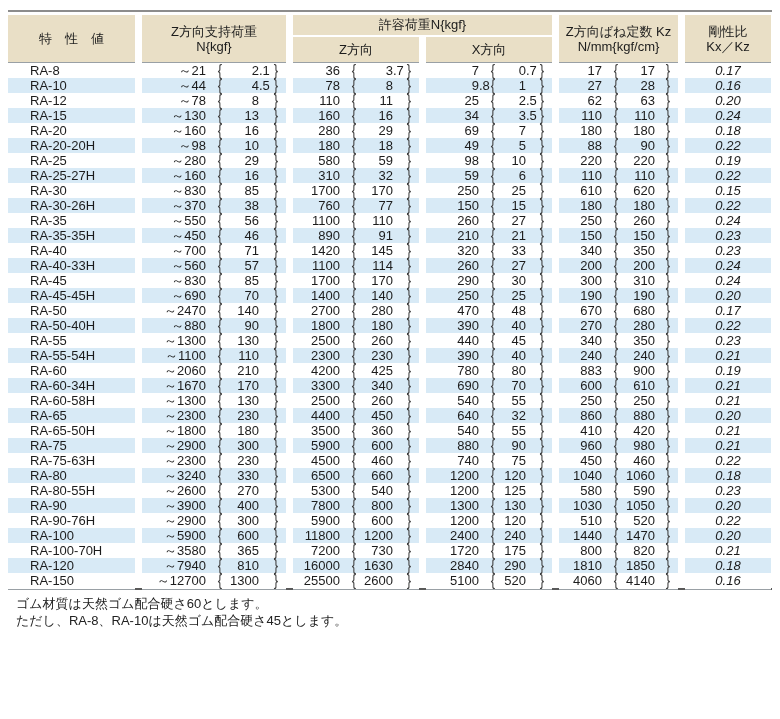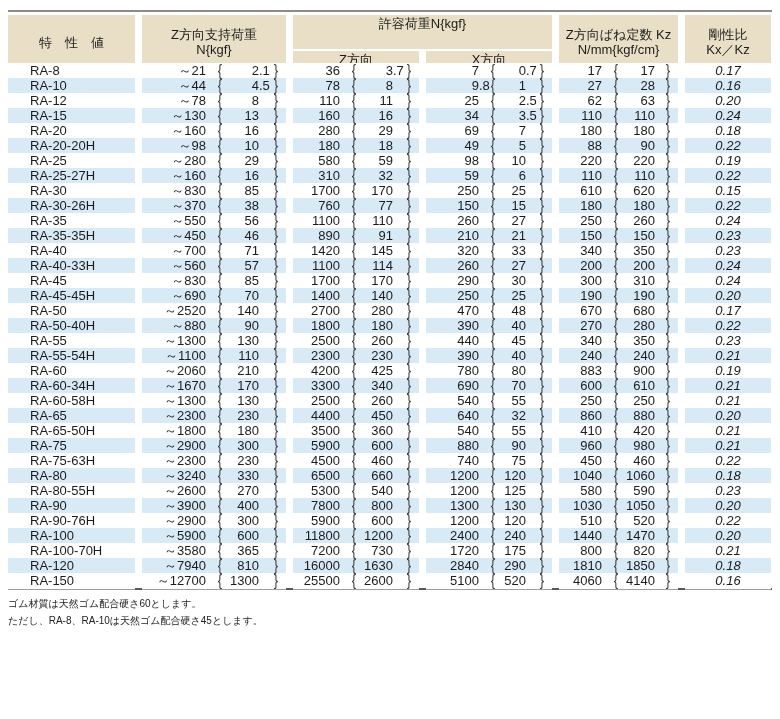--- a/index.html
+++ b/index.html
@@ -13,21 +13,21 @@
   .grid{display:grid;grid-template-columns:127px 144px 126px 126px 119px 86px;column-gap:7px;}
   
   .header{height:48px;font-size:13px;}
   .hbox{
     background:var(--header-bg,#e9dfc6);
     border-bottom:1px solid var(--row-line,#99a0a5);
     display:flex;flex-direction:column;align-items:center;justify-content:center;
     line-height:15px;text-align:center;box-sizing:border-box;
   }
   .hgroup{grid-column:3/5;display:flex;flex-direction:column;}
-  .hparent{height:34px;background:var(--header-bg,#e9dfc6);display:flex;justify-content:center;}
+  .hparent{height:20px;background:var(--header-bg,#e9dfc6);display:flex;align-items:center;justify-content:center;}
   .hsubs{margin-top:2px;flex:1;display:flex;gap:7px;border-radius:11px;}
   .hsub{flex:1;background:var(--header-bg,#e9dfc6);border-bottom:1px solid var(--row-line,#99a0a5);
     display:flex;align-items:center;justify-content:center;box-sizing:border-box;}
   
   .data-row{height:15px;}
   .cell{
     display:flex;align-items:center;background:#ffffff;box-sizing:border-box;
     border-bottom:1px solid var(--row-line,#99a0a5);font-size:13px;line-height:16px;
   }
   .data-row.alt .cell{background:var(--row-alt-bg,#d8eaf6);}
@@ -38,21 +38,21 @@
   .num .brace{width:10px;text-align:center;display:flex;align-items:center;justify-content:center;
     transform:scaleY(1.3);color:#3f3f3f;}
   .num .si{text-align:right;}
   .num .sf{text-align:left;}
   .c2 .si{width:34px;} .c2 .sf{width:12px;}
   .c3 .si{width:34px;} .c3 .sf{width:11px;}
   .c4 .si{width:28px;} .c4 .sf{width:11px;}
   .c5 .si{width:34px;} .c5 .sf{width:8px;}
   .ratio-cell{justify-content:center;font-style:italic;}
   .bottom-rule{height:2px;background:var(--bottom-rule,#595959);}
-  .notes{margin:5px 0 0 0;font-size:10px;line-height:17px;color:#222;}
+  .notes{margin:5px 0 0 8px;font-size:13px;line-height:17px;color:#222;}
 </style>
 </head>
 <body>
 
 <div class="page">
   <div class="top-rule"></div>
 
   <div class="grid header">
     <div class="hbox">
       <span>特　性　値</span>
@@ -739,21 +739,21 @@
     <div class="cell ratio-cell">
       <span>0.20</span>
     </div>
   </div>
 
   <div class="grid data-row">
     <div class="cell name-cell">
       <span>RA-50</span>
     </div>
     <div class="cell num c2">
-      <span class="mi">～2520</span>
+      <span class="mi">～2470</span>
           <span class="mf"></span>
           <span class="brace">{</span>
           <span class="si">140</span>
           <span class="sf"></span>
           <span class="brace">}</span>
     </div>
     <div class="cell num c3">
       <span class="mi">2700</span>
           <span class="mf"></span>
           <span class="brace">{</span>

